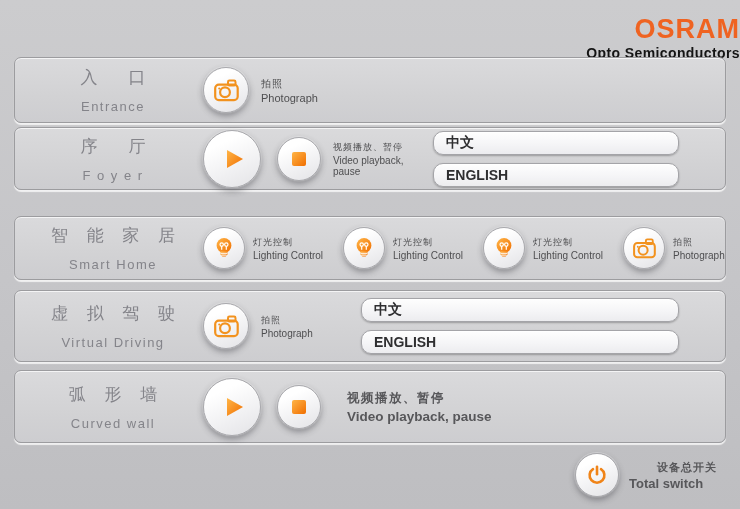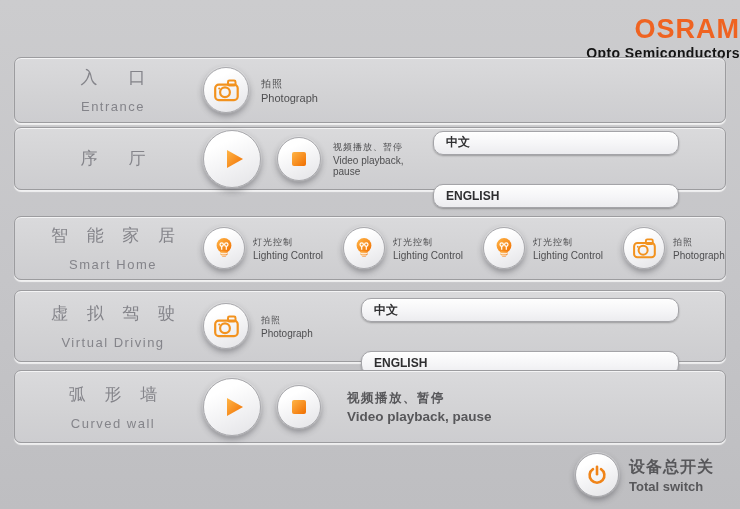--- a/index.html
+++ b/index.html
@@ -58,34 +58,34 @@
   .action.big { color:#57575A; margin-left:26px; }
   .action.big .azh { font-size:12.5px; font-weight:bold; letter-spacing:1.5px; }
   .action.big .aen { font-size:13.5px; font-weight:bold; margin-top:2px; }
 
   
   .lang-col { flex:1; display:flex; flex-direction:column; gap:8px; margin-left:14px; margin-right:26px; }
   .lang-btn {
     height:24px; border-radius:10px; border:1px solid #A4A4A8;
     background:linear-gradient(180deg,#FEFEFE 0%,#F5F5F7 55%,#ECECEF 100%);
     box-shadow:0 1px 2px rgba(0,0,0,.28), inset 0 1px 0 #FFFFFF;
-    font-family:inherit; font-size:12px; font-weight:bold; color:#2E2E30;
-    display:flex; align-items:center; padding:0 12px; cursor:pointer; text-align:left;margin-top:21px;
+    font-family:inherit; font-size:14px; font-weight:bold; color:#2E2E30;
+    display:flex; align-items:center; padding:0 12px; cursor:pointer; text-align:left;
   }
 
   
   .gap16 { margin-left:16px; }
   .controls { flex:1; display:flex; align-items:center; justify-content:space-between; }
   .ctrl { display:flex; align-items:center; }
   .ctrl .action { width:90px; margin-left:8px; }
 
   
   .footer { position:absolute; top:453px; left:575px; display:flex; align-items:center; }
   .power-label { margin-left:10px; color:#57575A; text-align:left; }
-  .power-label .azh { font-size:16px; font-weight:bold; letter-spacing:1px; }
+  .power-label .azh { font-size:11px; font-weight:bold; letter-spacing:1px;margin-left:28px; }
   .power-label .aen { font-size:13px; font-weight:bold; margin-top:1px; }
 
   svg { display:block; }
 </style>
 </head>
 <body>
 
 <svg width="0" height="0" style="position:absolute" aria-hidden="true">
   <defs>
     <linearGradient id="gradOrange" x1="0" y1="0" x2="1" y2="1">
@@ -119,20 +119,21 @@
     </button>
     <div class="action">
       <div class="azh">拍照</div>
       <div class="aen">Photograph</div>
     </div>
   </section>
 
   <section class="panel p2">
     <div class="title">
       <div class="zh">序　厅</div>
+      <div class="en">F o y e r</div>
     </div>
     <button class="cbtn s58">
       <span>
         <svg width="30" height="30" viewBox="0 0 30 30">
           <polygon points="10,6 26,15 10,24" fill="url(#gradOrange)"></polygon>
         </svg>
       </span>
     </button>
     <button class="cbtn s44 gap16">
       <span>

